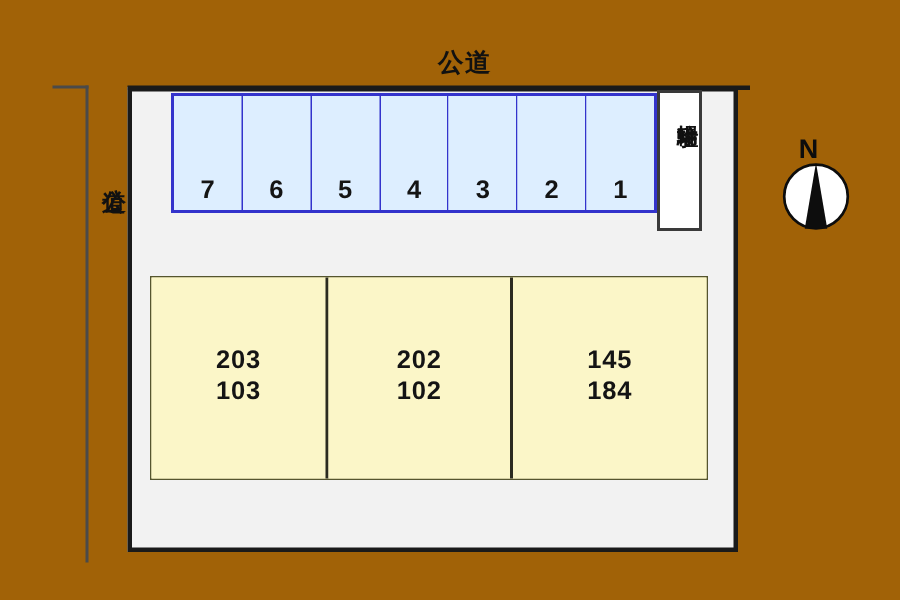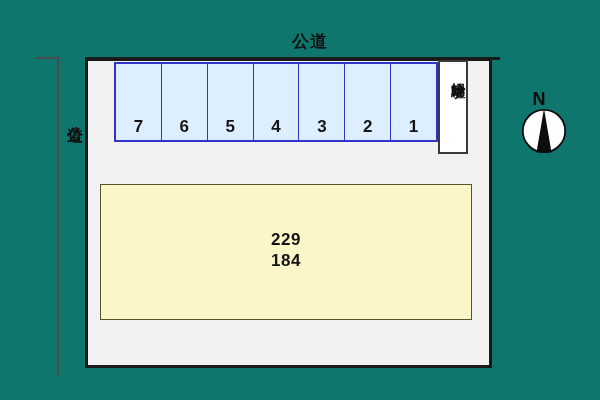--- a/index.html
+++ b/index.html
@@ -9,21 +9,21 @@
   }
   body {
     font-family: "Liberation Sans", "DejaVu Sans", sans-serif;
     -webkit-font-smoothing: antialiased;
   }
 
   #canvas {
     position: relative;
     width: 600px;
     height: 400px;
-    background: #0f766e;
+    background: #a16207;
     overflow: hidden;
   }
 
   
   .road-top-line {
     position: absolute;
     left: 85px;
     top: 57px;
     width: 415px;
     height: 3px;
@@ -275,23 +275,35 @@
       <span class="parking-num">1</span>
     </div>
   </div>
 
   <div class="bicycle-box">
     <div class="bicycle-label">駐輪場</div>
   </div>
 
 
   <div class="building">
+    <div class="unit unit-a">
+      <div class="unit-labels">
+        <div class="unit-upper">203</div>
+        <div class="unit-lower">103</div>
+      </div>
+    </div>
+    <div class="unit unit-b">
+      <div class="unit-labels">
+        <div class="unit-upper">202</div>
+        <div class="unit-lower">102</div>
+      </div>
+    </div>
     <div class="unit unit-c">
       <div class="unit-labels">
-        <div class="unit-upper">229</div>
+        <div class="unit-upper">145</div>
         <div class="unit-lower">184</div>
       </div>
     </div>
   </div>
 
   <div class="compass">
     <div class="compass-n">N</div>
     <svg class="compass-rose" viewBox="0 0 46 46">
       <circle cx="23" cy="23" r="21.2" fill="#ffffff" stroke="#0d0d0d" stroke-width="1.8"></circle>
       <polygon points="23,0.5 30.5,44.5 15.5,44.5" fill="#0d0d0d"></polygon>

